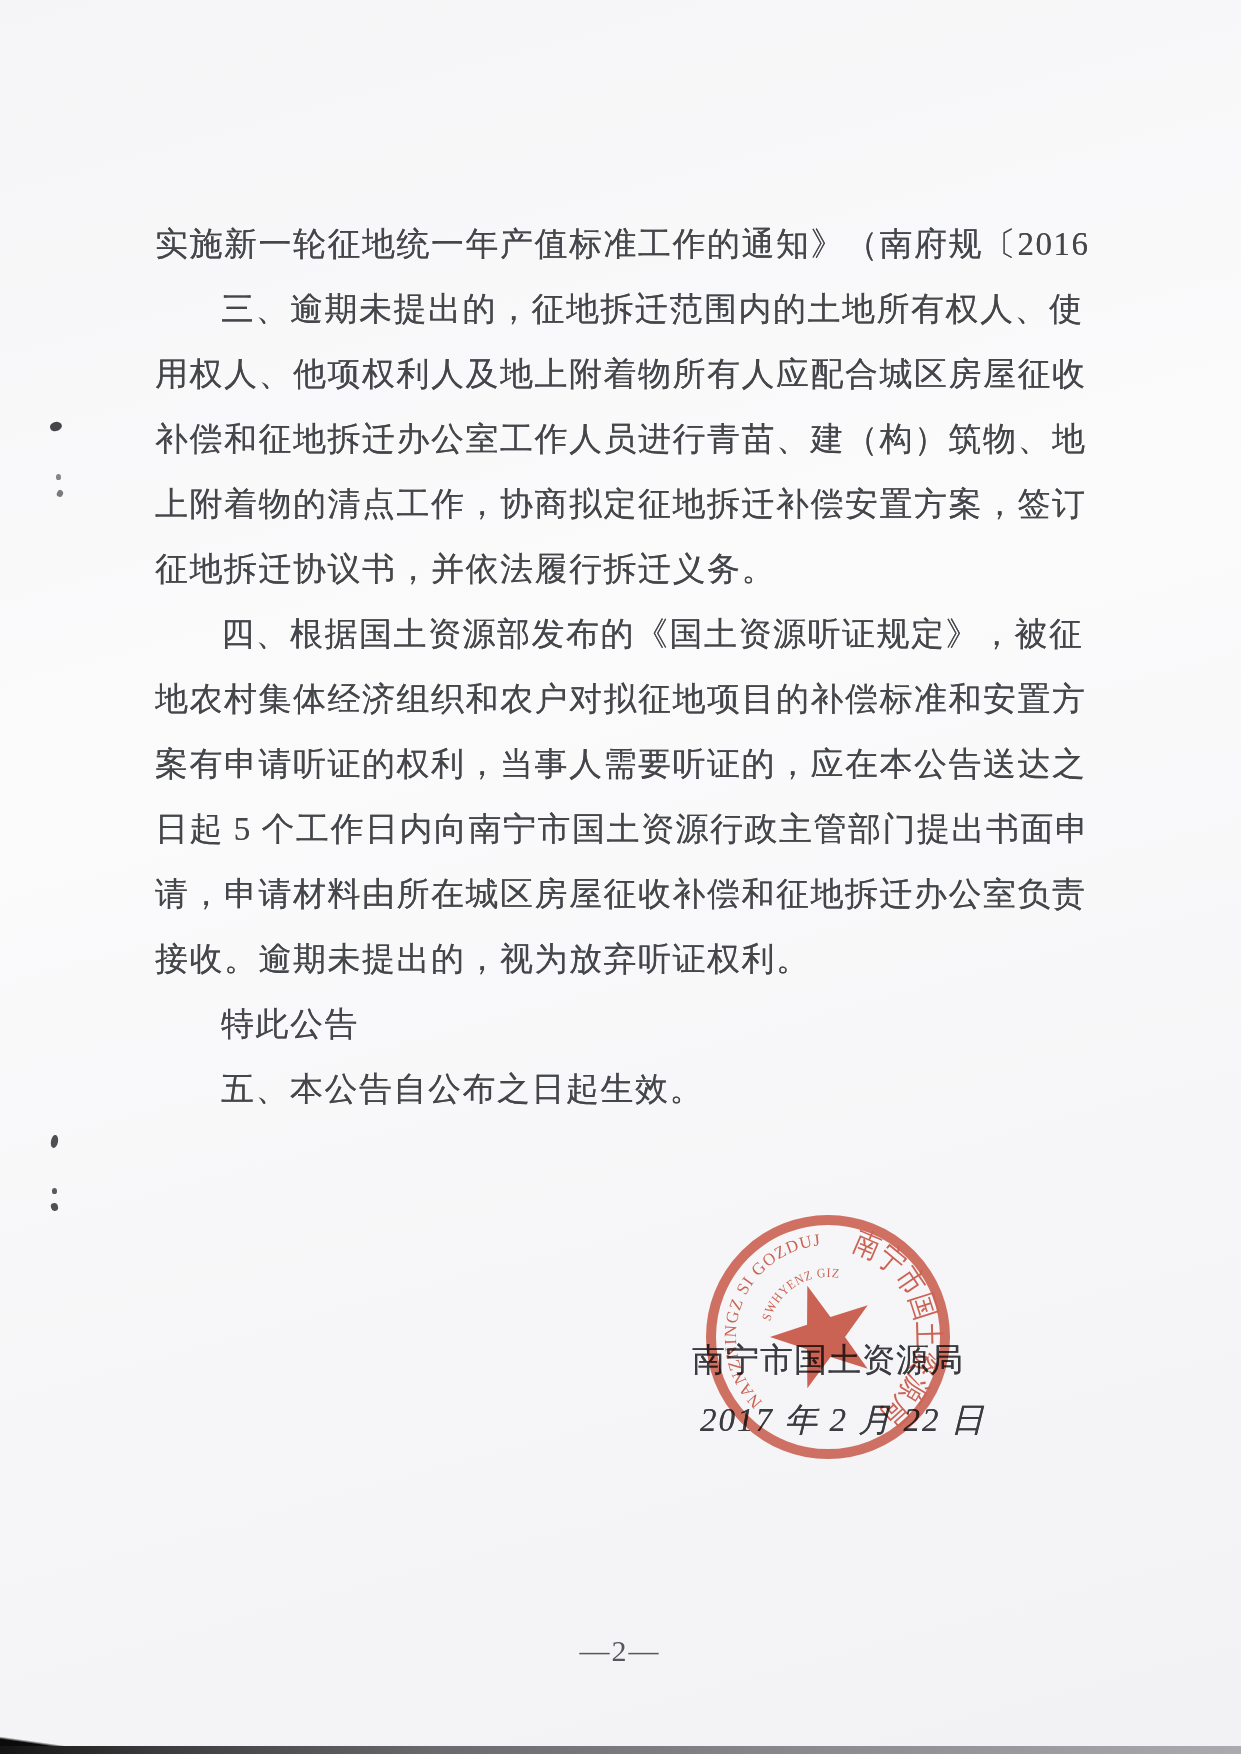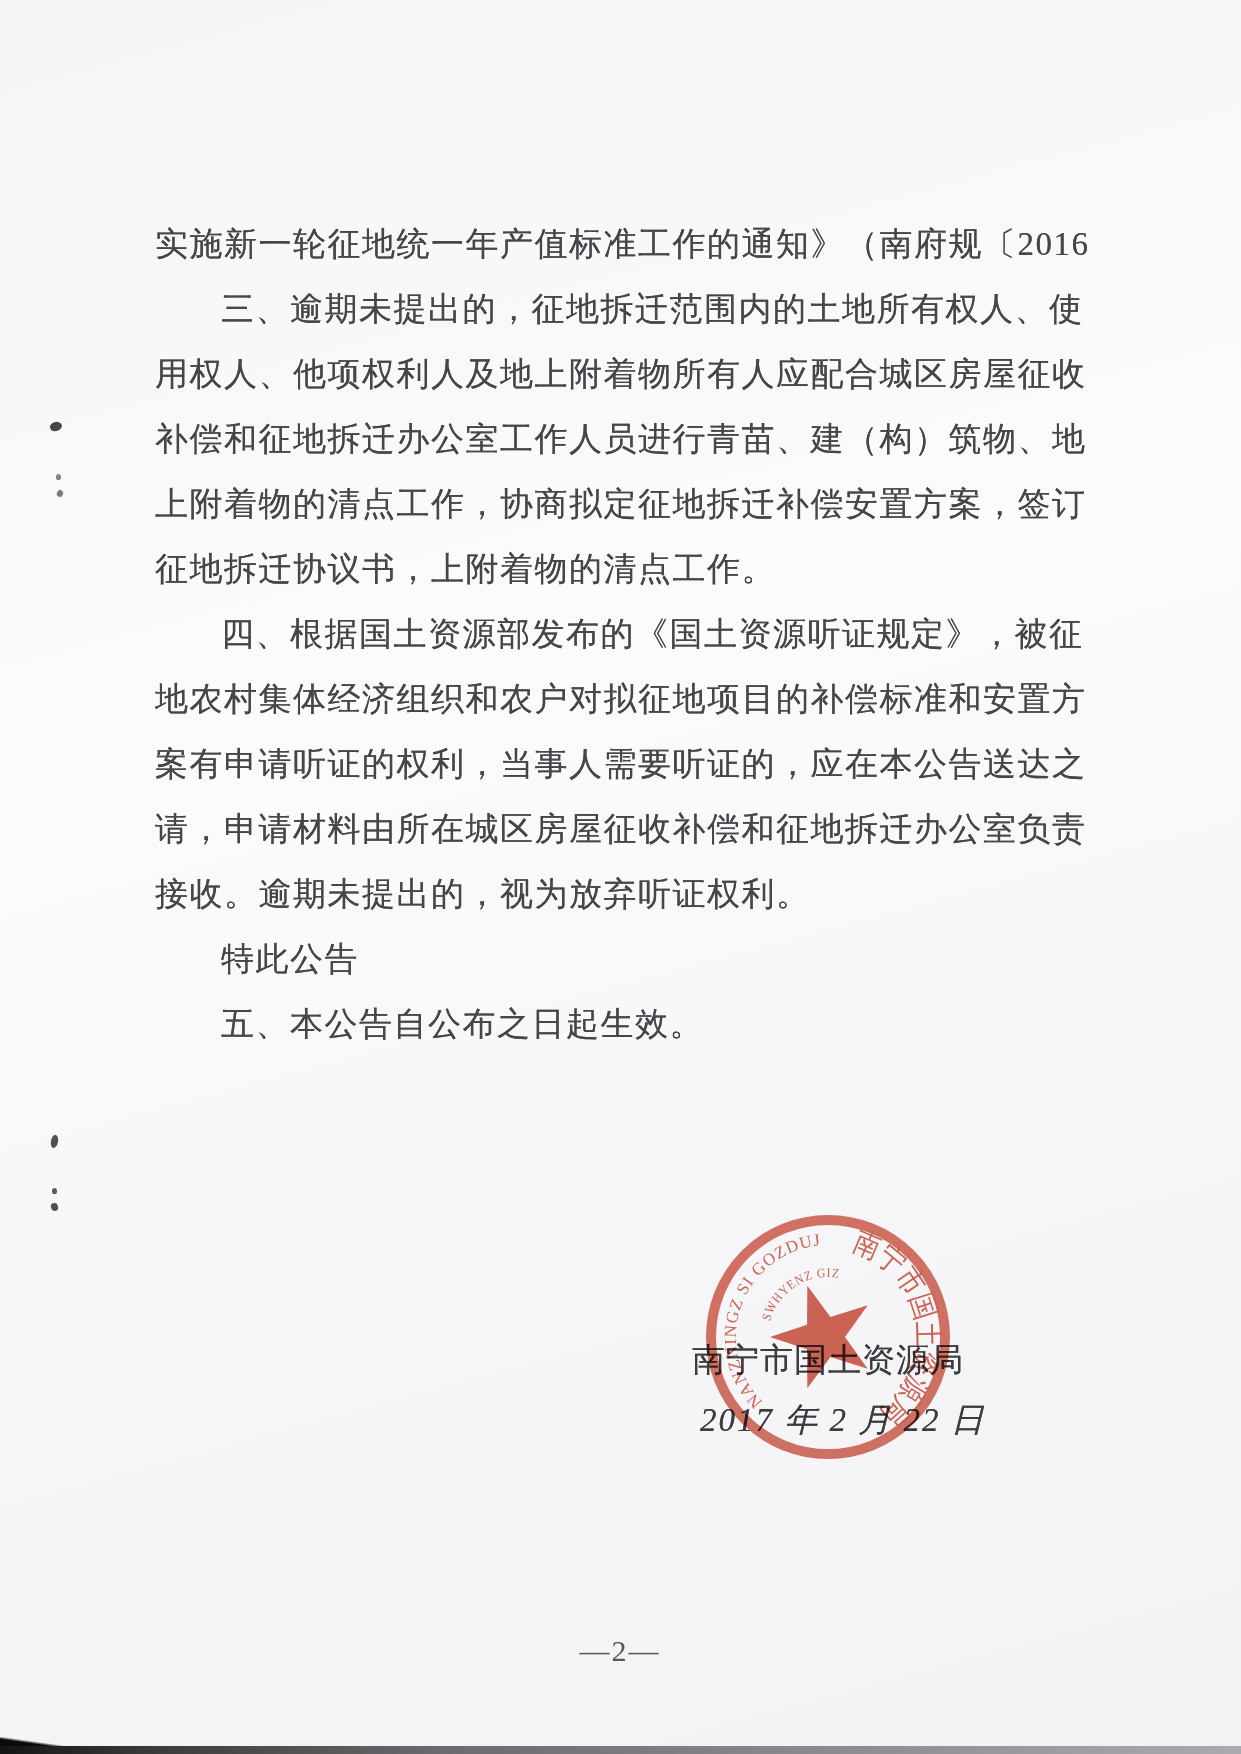--- a/index.html
+++ b/index.html
@@ -60,24 +60,25 @@
 <body>
 
 <div class="paper">
 
   <div class="textblock">
     <div class="line">实施新一轮征地统一年产值标准工作的通知》（南府规〔2016〕</div>
     <div class="line indent">三、逾期未提出的，征地拆迁范围内的土地所有权人、使</div>
     <div class="line">用权人、他项权利人及地上附着物所有人应配合城区房屋征收</div>
     <div class="line">补偿和征地拆迁办公室工作人员进行青苗、建（构）筑物、地</div>
     <div class="line">上附着物的清点工作，协商拟定征地拆迁补偿安置方案，签订</div>
-    <div class="line">征地拆迁协议书，上附着物的清点工作。</div>
+    <div class="line">征地拆迁协议书，并依法履行拆迁义务。</div>
     <div class="line indent">四、根据国土资源部发布的《国土资源听证规定》，被征</div>
     <div class="line">地农村集体经济组织和农户对拟征地项目的补偿标准和安置方</div>
     <div class="line">案有申请听证的权利，当事人需要听证的，应在本公告送达之</div>
+    <div class="line">日起 5 个工作日内向南宁市国土资源行政主管部门提出书面申</div>
     <div class="line">请，申请材料由所在城区房屋征收补偿和征地拆迁办公室负责</div>
     <div class="line">接收。逾期未提出的，视为放弃听证权利。</div>
     <div class="line indent">特此公告</div>
     <div class="line indent">五、本公告自公布之日起生效。</div>
   </div>
 
   <div class="sig">南宁市国土资源局</div>
   <div class="date">2017 年 2 月 22 日</div>
 
   <svg class="seal" viewBox="-133 -129 266 258" xmlns="http://www.w3.org/2000/svg">

